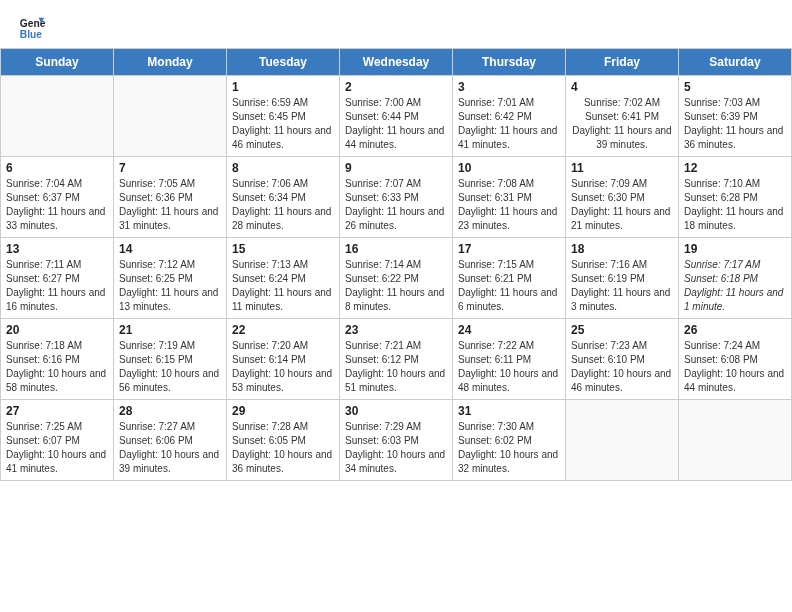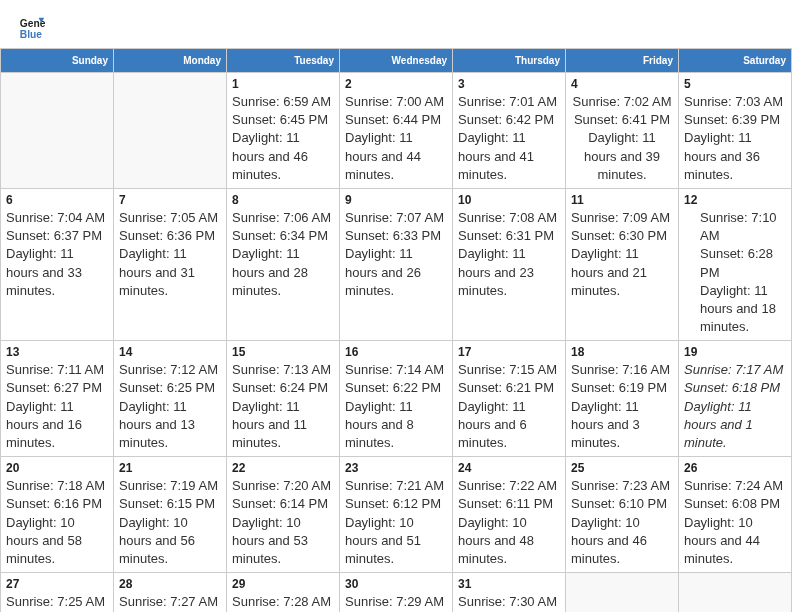--- a/index.html
+++ b/index.html
@@ -39,45 +39,45 @@
     }
     .calendar {
       width: 100%;
       border-collapse: collapse;
       font-size: 11px;
     }
     .calendar th {
       background: #3a7abf;
       color: #fff;
       font-weight: bold;
-      font-size: 10px;
+      font-size: 12px;
       padding: 6px 5px;
       border: 1px solid #ccc;
-      text-align: right;
+      text-align: center;
     }
     .calendar td {
       border: 1px solid #ccc;
       vertical-align: top;
       padding: 4px 5px;
       min-height: 80px;
       height: 80px;
       width: 113px;
       background: #fff;
     }
     .calendar td.empty {
       background: #f8f8f8;
     }
     .day-number {
       font-weight: bold;
       font-size: 12px;
       color: #222;
       margin-bottom: 2px;
     }
     .day-info {
-      font-size: 13px;
+      font-size: 10px;
       color: #333;
       line-height: 1.4;
     }
   </style>
 </head>
 <body>
 
 <div class="header">
   <div class="logo">
     <svg class="logo-icon" viewBox="0 0 30 30">
@@ -171,21 +171,21 @@
 Daylight: 11 hours and 23 minutes.</div>
         </td>
         <td>
           <div class="day-number">11</div>
           <div class="day-info" style="white-space: pre-line;">Sunrise: 7:09 AM
 Sunset: 6:30 PM
 Daylight: 11 hours and 21 minutes.</div>
         </td>
         <td>
           <div class="day-number">12</div>
-          <div class="day-info" style="white-space: pre-line; margin-left: 16px;">Sunrise: 7:10 AM
+          <div class="day-info" style="white-space: pre-line;">Sunrise: 7:10 AM
 Sunset: 6:28 PM
 Daylight: 11 hours and 18 minutes.</div>
         </td>
       </tr>
       <tr>
         <td>
           <div class="day-number">13</div>
           <div class="day-info" style="white-space: pre-line;">Sunrise: 7:11 AM
 Sunset: 6:27 PM
 Daylight: 11 hours and 16 minutes.</div>

